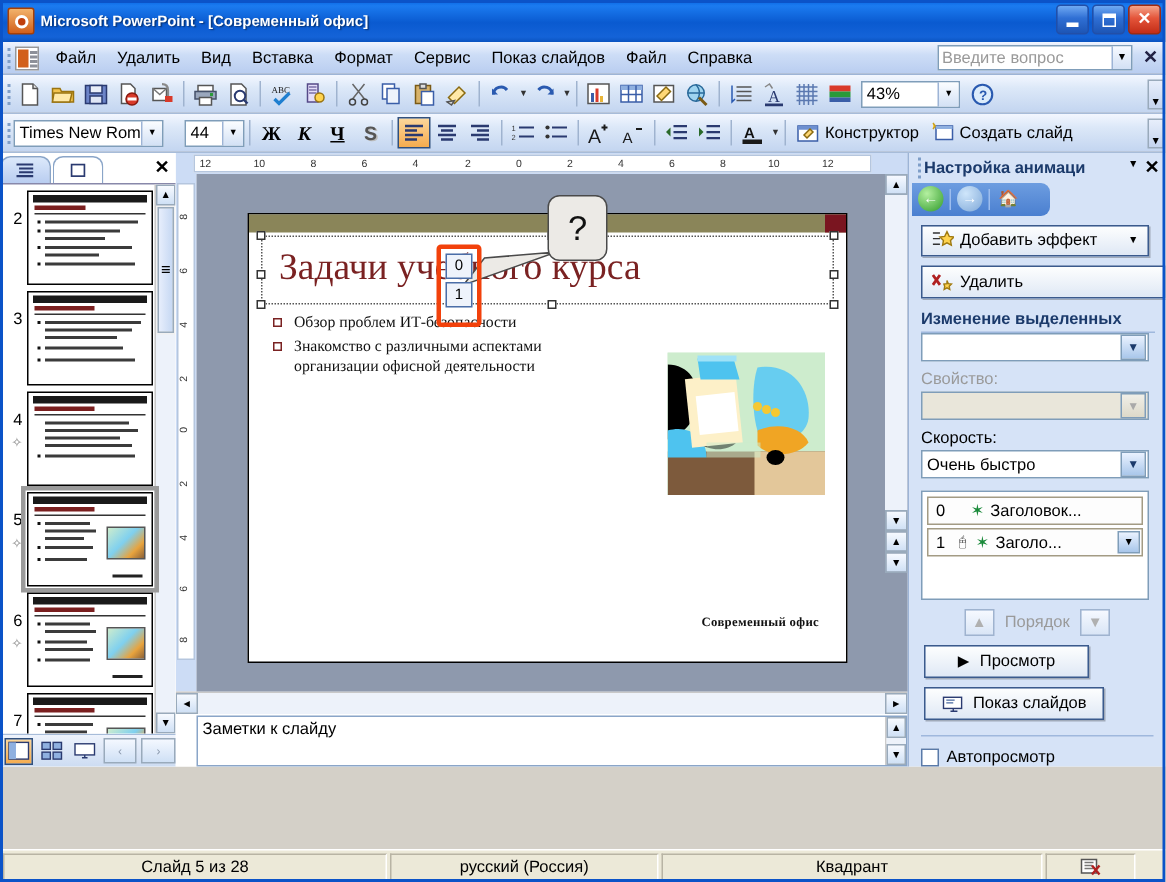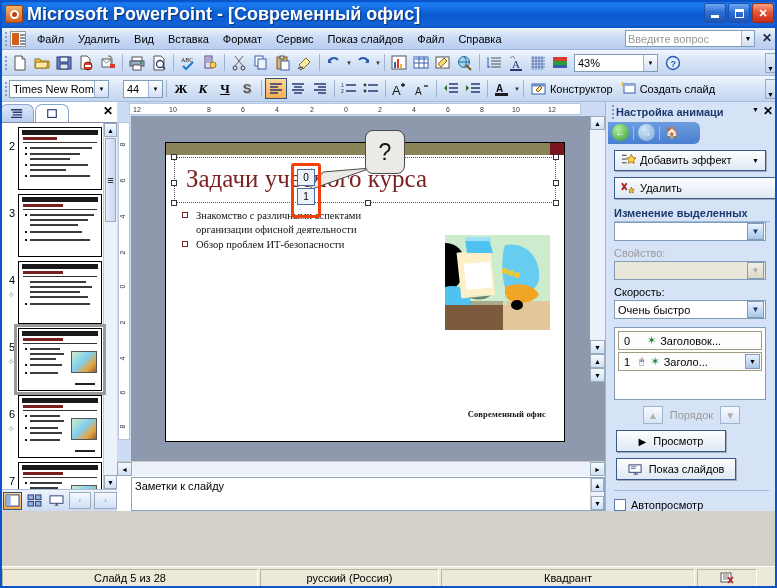--- a/index.html
+++ b/index.html
@@ -18,21 +18,21 @@
   #titlebar .tb-icon{
     width:18px;height:18px;margin:0 4px 0 3px;border-radius:2px;
     background:linear-gradient(180deg,#f2b36b,#d2601b);
     border:1px solid #a63f06; display:flex;align-items:center;justify-content:center;
   }
   #titlebar .tb-icon span{
     display:block;width:9px;height:9px;border:2px solid #fff;border-radius:50%;
     background:#c0400d;
   }
   #titlebar .tb-title{
-    color:#fff;font-weight:bold;font-size:18px;
+    color:#fff;font-weight:bold;font-size:10px;
     text-shadow:1px 1px 1px rgba(0,0,0,.45); white-space:nowrap;
   }
   .winbtns{position:absolute;right:3px;top:3px;display:flex;gap:2px;}
   .winbtn{
     width:22px;height:20px;border:1px solid #224fa8;border-radius:3px;
     display:flex;align-items:center;justify-content:center;
     background:linear-gradient(180deg,#6fa9f3,#2f6fd4 45%,#1d55b5);
     color:#fff;font-size:11px;font-weight:bold;line-height:1;
   }
   .winbtn.close{background:linear-gradient(180deg,#f4a48a,#e4553a 45%,#c32d17);border-color:#9d2b12;}
@@ -427,21 +427,21 @@
         <path d="M1 3h14M1 6h14M1 9h14M1 12h14M3 1v14M6 1v14M9 1v14M12 1v14" stroke="#5a78b0"></path>
       </svg>
   </div>
   <div class="tbtn">
     <svg class="ico" viewBox="0 0 16 16">
         <rect x="1" y="2" width="14" height="4" fill="#d93a2a"></rect>
         <rect x="1" y="6" width="14" height="4" fill="#2a9a3a"></rect>
         <rect x="1" y="10" width="14" height="3" fill="#3a5ea8"></rect>
       </svg>
   </div>
-  <div class="combo" style="width:84px;margin-left:3px;">
+  <div class="combo" style="width:66px;margin-left:3px;">
     <div class="cval">43%</div>
     <div class="cbtn">▼</div>
   </div>
   <div class="tbtn" style="margin-left:4px">
     <svg class="ico" viewBox="0 0 16 16">
         <circle cx="8" cy="8" r="6.5" fill="#dcecfb" stroke="#2a5ab0" stroke-width="1.4"></circle>
         <text x="5.6" y="11.5" font-size="9" font-weight="bold" fill="#2a5ab0">?</text>
       </svg>
   </div>
   <div class="overflow">▼</div>
@@ -772,25 +772,25 @@
             <div class="handle" style="left:-3px;top:50%"></div>
             <div class="handle" style="right:-3px;top:50%"></div>
             <div class="handle" style="left:-3px;bottom:-3px"></div>
             <div class="handle" style="left:50%;bottom:-3px"></div>
             <div class="handle" style="right:-3px;bottom:-3px"></div>
           </div>
 
           <div class="ph-body">
             <div class="bul">
               <span class="sq"></span>
-              <span>Знакомство с различными аспектами организации офисной деятельности</span>
+              <span>Обзор проблем ИТ-безопасности</span>
             </div>
             <div class="bul">
               <span class="sq"></span>
-              <span>Обзор проблем ИТ-безопасности</span>
+              <span>Знакомство с различными аспектами организации офисной деятельности</span>
             </div>
           </div>
 
           <div class="clipart">
             <svg width="105" height="95" viewBox="0 0 105 95">
               <rect width="105" height="95" fill="#cdeccd"></rect>
               <rect x="0" y="66" width="105" height="29" fill="#7d5a3c"></rect>
               <rect x="58" y="66" width="47" height="29" fill="#e3c79a"></rect>
               <path d="M0 8 C14 8 22 20 20 34 C18 50 6 56 0 58 Z" fill="#000"></path>
               <path d="M0 52 C14 48 26 56 26 70 L0 70 Z" fill="#4ec3ef"></path>

